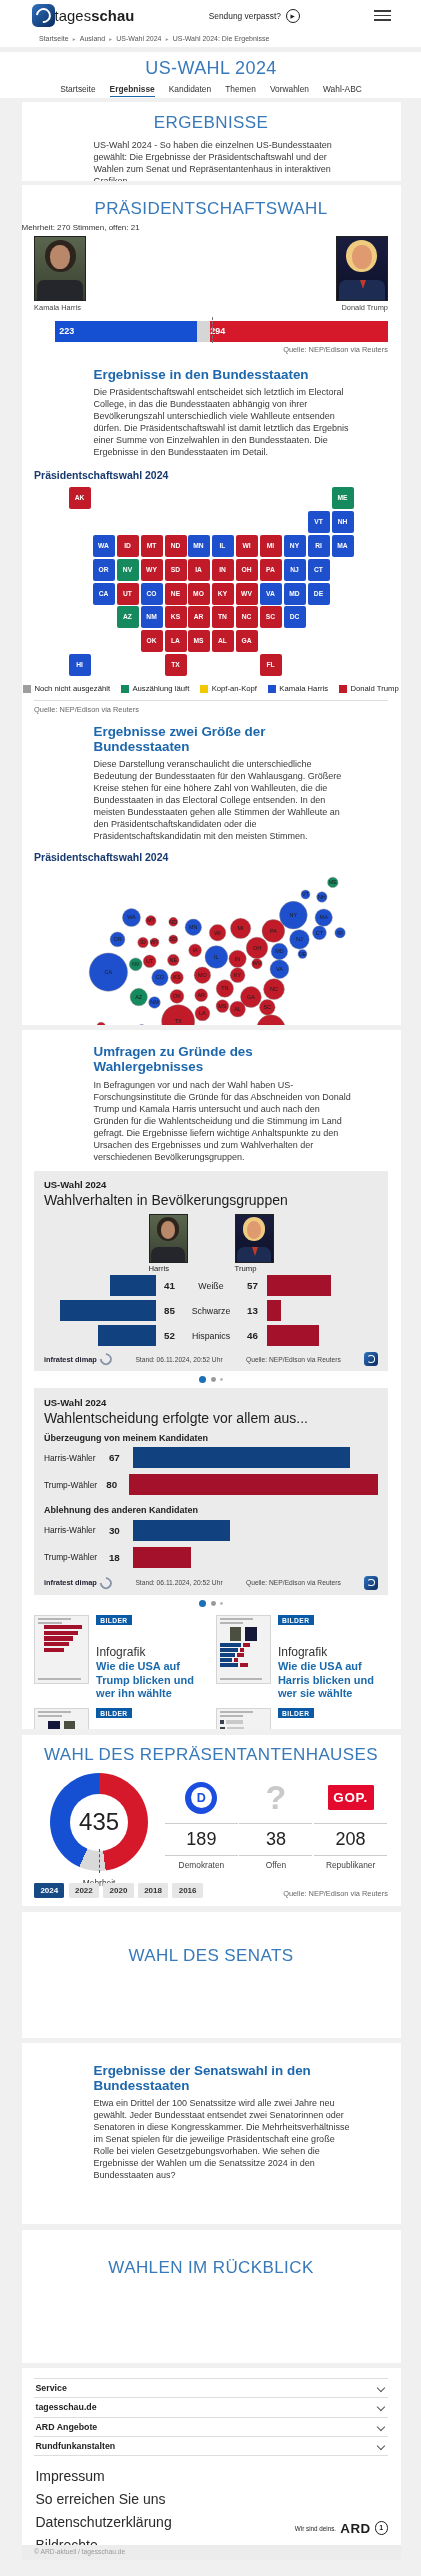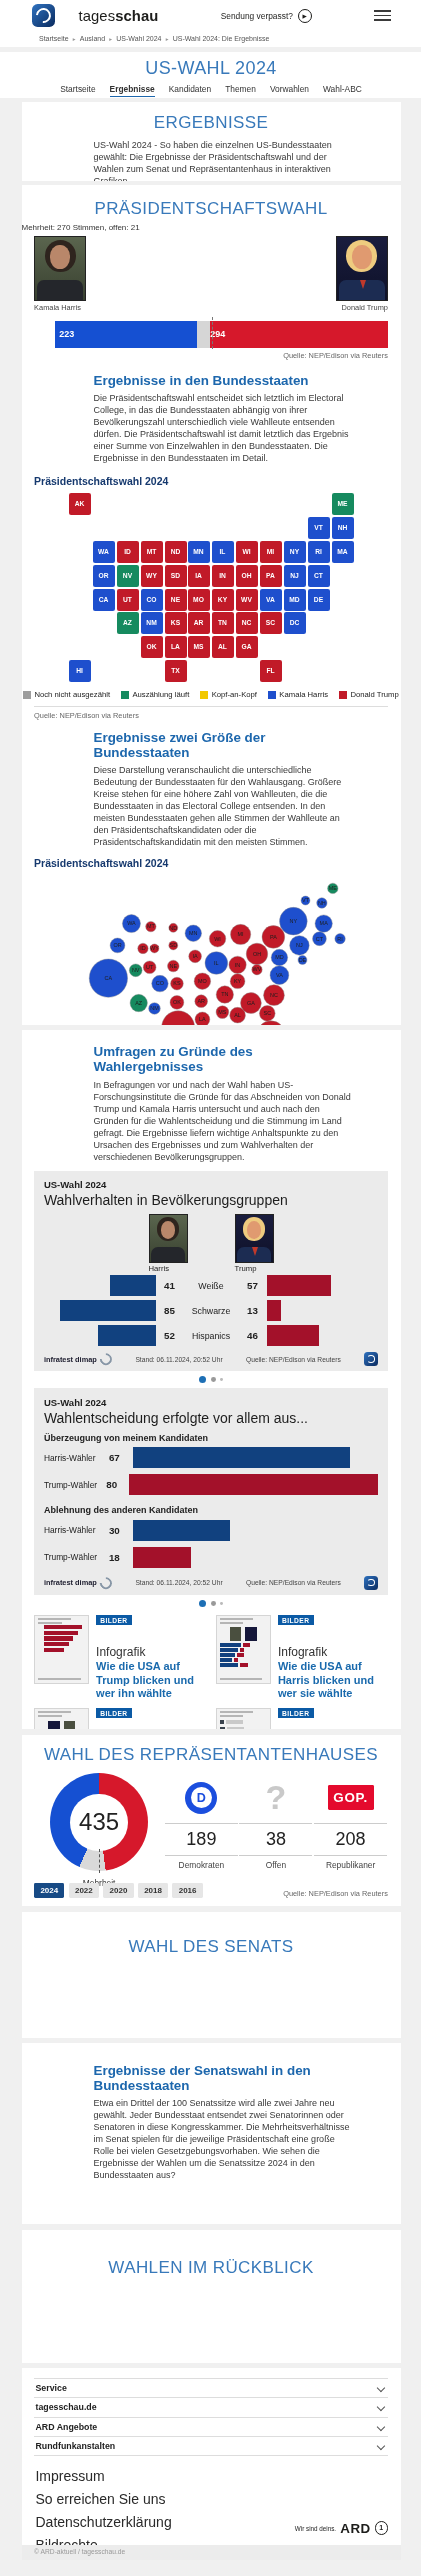--- a/index.html
+++ b/index.html
@@ -3,21 +3,21 @@
 <meta charset="utf-8">
 <style>
   html,body{margin:0;padding:0;background:#f0f0f0;font-family:"Liberation Sans",sans-serif;color:#222;}
   body{width:422px;min-height:2576px;position:relative;font-size:9px;}
   .fullw{width:422px;background:#fff;}
   .card{width:379px;margin:0 auto;background:#fff;position:relative;overflow:hidden;}
   
   #header{height:31px;display:flex;align-items:center;justify-content:space-between;padding:0 31px 0 32px;box-sizing:border-box;}
   .ts-logo{width:22.5px;height:22.5px;border-radius:5.6px;background:linear-gradient(135deg,#2f72c0,#0a2a5e);position:relative;flex:none;}
   .ts-logo .globe{position:absolute;left:4.2px;top:4.2px;width:11.2px;height:11.2px;border:2.1px solid #fff;border-left-color:transparent;border-radius:50%;transform:rotate(-40deg);}
-  .brand{font-size:14.8px;color:#1d1d1b;margin-left:24px;letter-spacing:0.1px;}
+  .brand{font-size:14.8px;color:#1d1d1b;margin-left:0;letter-spacing:0.1px;}
   .brand b{font-weight:700;}
   .header-left{display:flex;align-items:center;}
   .sendung{display:flex;align-items:center;gap:4.9px;font-size:8.4px;color:#1d1d1b;}
   .play{width:12px;height:12px;border:1.1px solid #1d1d1b;border-radius:50%;display:flex;align-items:center;justify-content:center;font-size:5.6px;color:#1d1d1b;}
   .burger{width:17px;height:11.2px;display:flex;flex-direction:column;justify-content:space-between;}
   .burger i{height:1.8px;background:#3a3a3a;display:block;}
   
   #breadcrumb{height:15.5px;display:flex;align-items:center;padding-left:39px;font-size:7px;color:#555;gap:4.2px;}
   #breadcrumb .sep{color:#999;font-size:5.6px;}
   .gray-div{height:5.6px;background:#f0f0f0;}
@@ -41,21 +41,21 @@
   .photo{position:relative;overflow:hidden;border:0.7px solid #222;box-sizing:border-box;}
   .photo .hair{position:absolute;width:62%;height:50%;top:5%;left:19%;border-radius:50%;}
   .photo .face{position:absolute;width:40%;height:38%;top:13%;left:30%;border-radius:48%;}
   .photo .torso{position:absolute;width:92%;height:32%;bottom:0;left:4%;border-radius:7px 7px 0 0;}
   .photo-harris{background:linear-gradient(#5a654e,#394130);}
   .photo-harris .hair{background:#2e241e;}.photo-harris .face{background:#b9876a;}.photo-harris .torso{background:#24262b;}
   .photo-trump{background:linear-gradient(#1a1d3e,#0e1129);}
   .photo-trump .hair{background:#eecb7f;}.photo-trump .face{background:#e09a70;}.photo-trump .torso{background:#1c2c52;}
   .photo-trump .torso::after{content:"";position:absolute;left:45%;top:0;width:0;height:0;border:3.5px solid transparent;border-top:9.8px solid #c0392b;}
   .cand-cap{position:absolute;top:67px;font-size:7.4px;color:#444;}
-  .ec-bar{display:flex;height:27px;margin:5.6px 12.6px 0;position:relative;color:#fff;font-weight:700;font-size:9px;padding-left:21px;}
+  .ec-bar{display:flex;height:21px;margin:5.6px 12.6px 0;position:relative;color:#fff;font-weight:700;font-size:9px;padding-left:21px;}
   .ec-bar .seg{display:flex;align-items:center;}
   .ec-dash{position:absolute;top:-3.5px;bottom:-1.4px;border-left:1.4px dashed #777;}
   
   .legend{display:flex;justify-content:center;gap:11.2px;font-size:7.7px;color:#222;margin-top:8.4px;flex-wrap:wrap;}
   .legend .li{display:flex;align-items:center;gap:3.5px;}
   .legend .sw{width:7.7px;height:7.7px;display:inline-block;}
   
   #tilemap{position:relative;width:285px;height:189px;margin:5.6px auto 0;}
   .tile{position:absolute;width:22px;height:22px;border-radius:2.1px;color:#fff;font-size:6.7px;font-weight:700;display:flex;align-items:center;justify-content:center;cursor:pointer;}
   
@@ -637,21 +637,21 @@
         <span class="ychip">2020</span>
         <span class="ychip">2018</span>
         <span class="ychip">2016</span>
       </div>
     <div class="src">Quelle: NEP/Edison via Reuters</div>
   </div>
 </div>
 <div class="gap8"></div>
 
 <div class="card" style="height:126px;">
-  <h2 class="big-h" style="padding-top:25px;">WAHL DES SENATS</h2>
+  <h2 class="big-h" style="padding-top:34px;">WAHL DES SENATS</h2>
 </div>
 <div class="gap8"></div>
 
 <div class="card" style="height:181px;">
   <h3 class="indent-h" style="margin-top:19.7px;">Ergebnisse der Senatswahl in den Bundesstaaten</h3>
   <p class="indent-p">Etwa ein Drittel der 100 Senatssitze wird alle zwei Jahre neu gewählt. Jeder Bundesstaat entsendet zwei Senatorinnen oder Senatoren in diese Kongresskammer. Die Mehrheitsverhältnisse im Senat spielen für die jeweilige Präsidentschaft eine große Rolle bei vielen Gesetzgebungsvorhaben. Wie sehen die Ergebnisse der Wahlen um die Senatssitze 2024 in den Bundesstaaten aus?</p>
 </div>
 <div class="gap8"></div>
 
 <div class="card" style="height:133px;">

